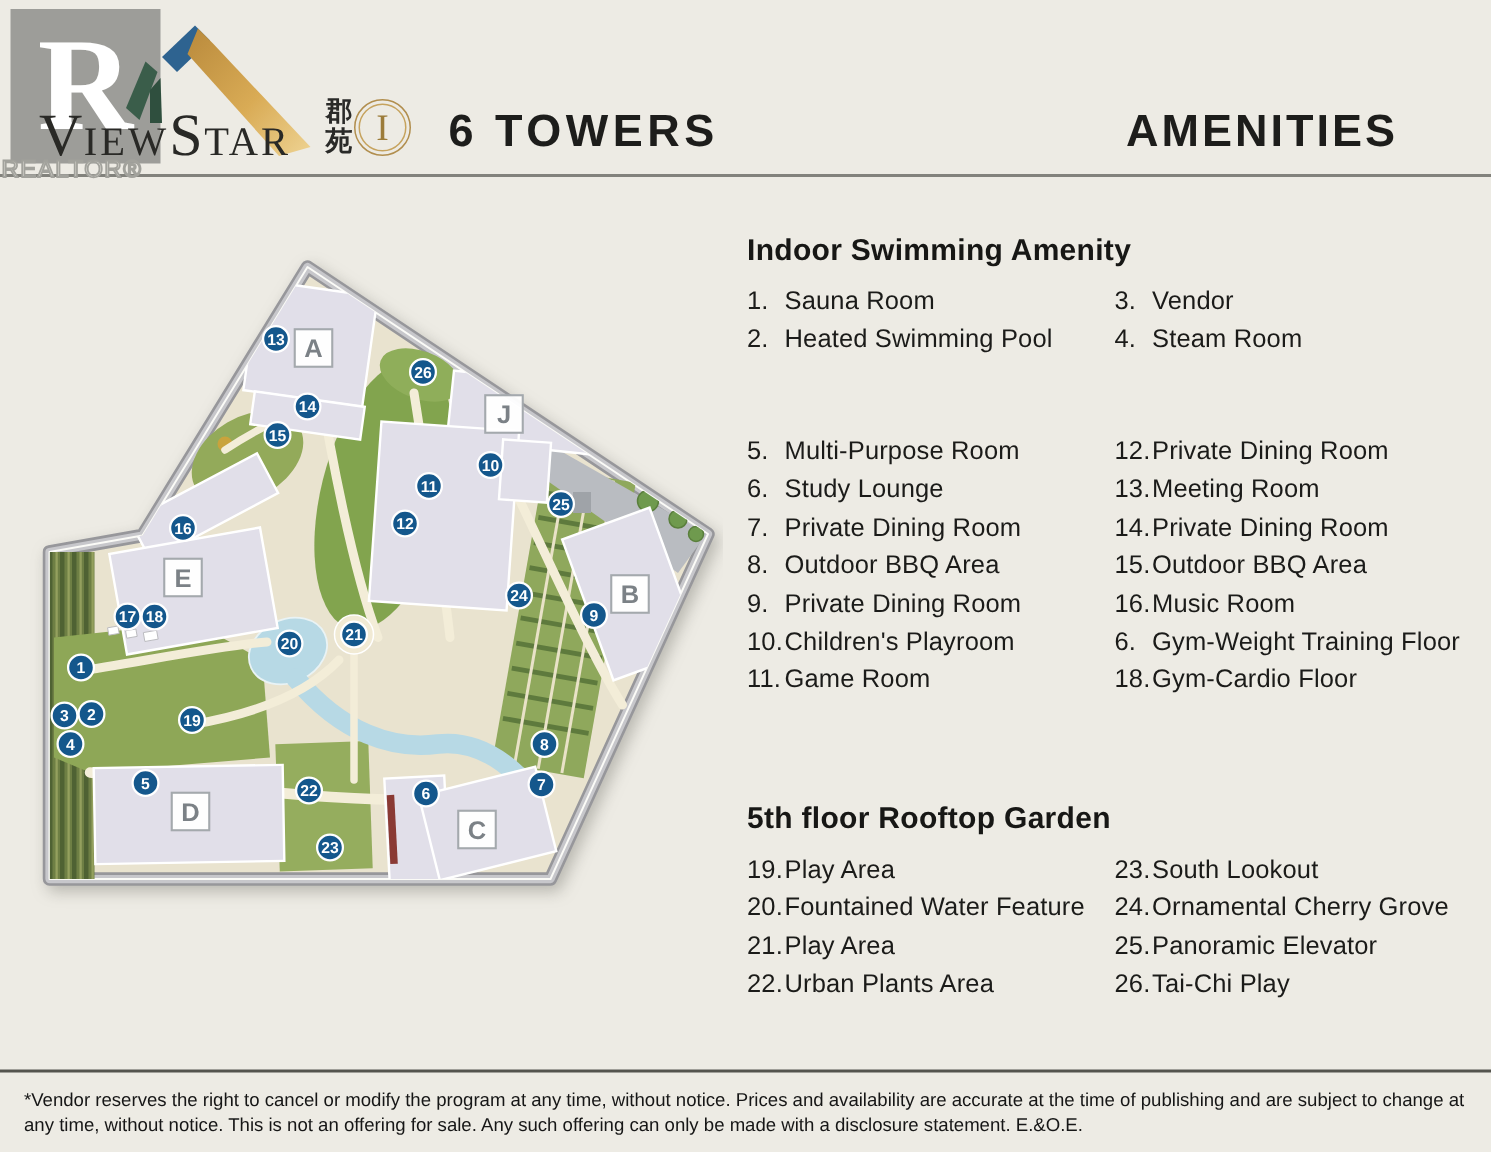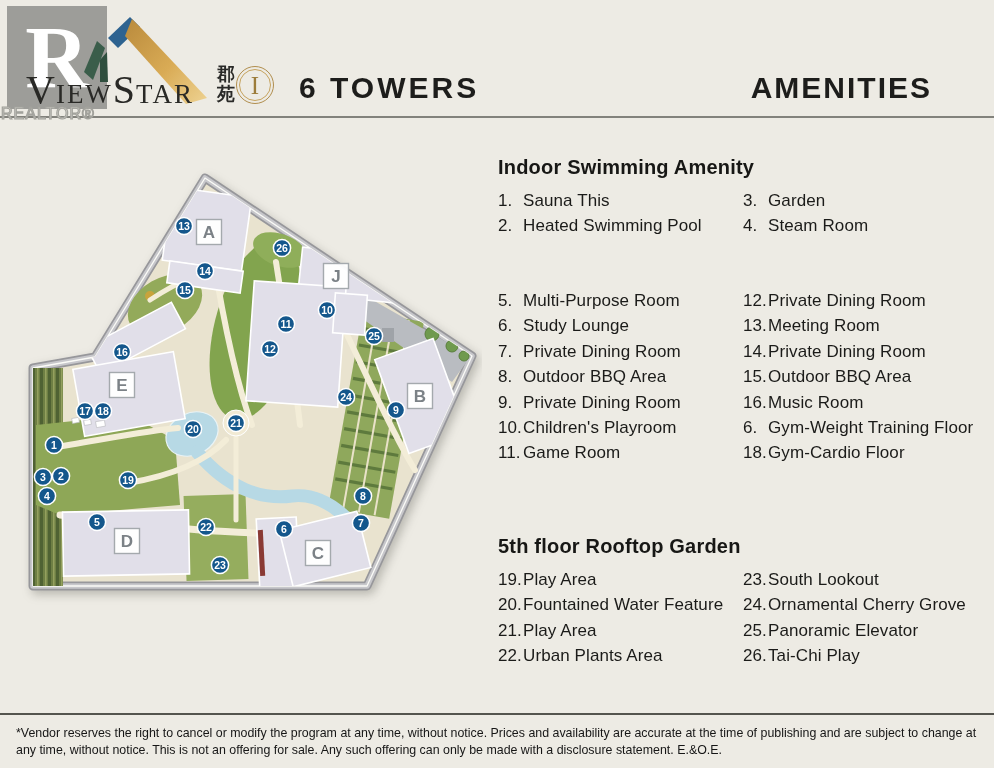--- a/index.html
+++ b/index.html
@@ -313,31 +313,31 @@
         </g>
       </g>
   </svg>
 
   <div class="section" id="sec1">
     <h2 class="amen-heading">Indoor Swimming Amenity</h2>
     <div class="amen-cols">
       <div class="amen-col">
           <div class="amen-item">
             <span class="num">1.</span>
-            <span class="lbl">Sauna This</span>
+            <span class="lbl">Sauna Room</span>
           </div>
           <div class="amen-item">
             <span class="num">2.</span>
             <span class="lbl">Heated Swimming Pool</span>
           </div>
         </div>
       <div class="amen-col">
           <div class="amen-item">
             <span class="num">3.</span>
-            <span class="lbl">Garden</span>
+            <span class="lbl">Vendor</span>
           </div>
           <div class="amen-item">
             <span class="num">4.</span>
             <span class="lbl">Steam Room</span>
           </div>
         </div>
     </div>
   </div>
 
   <div class="section" id="sec2">

